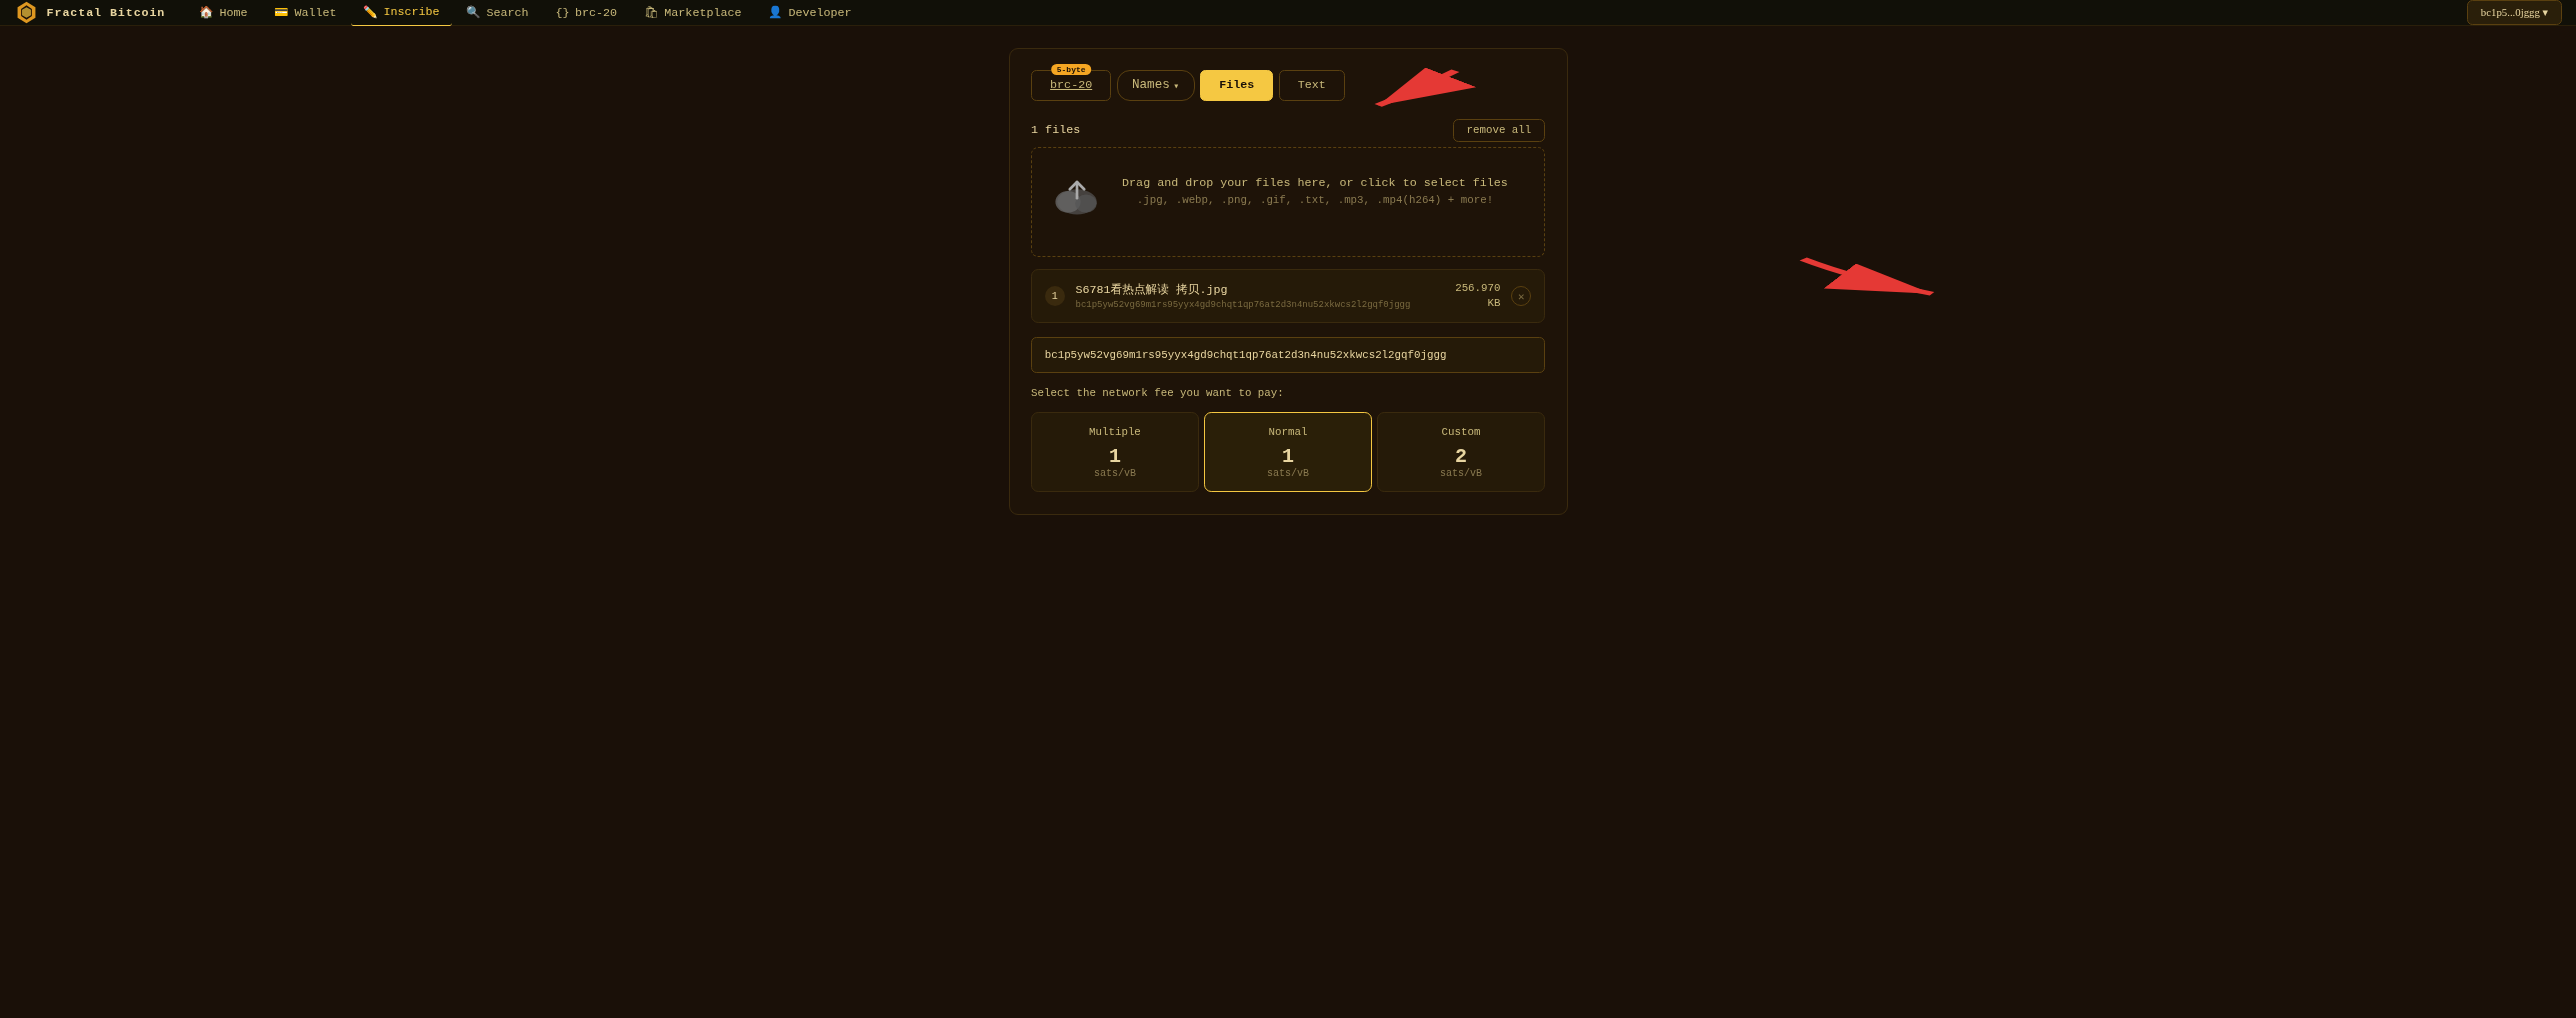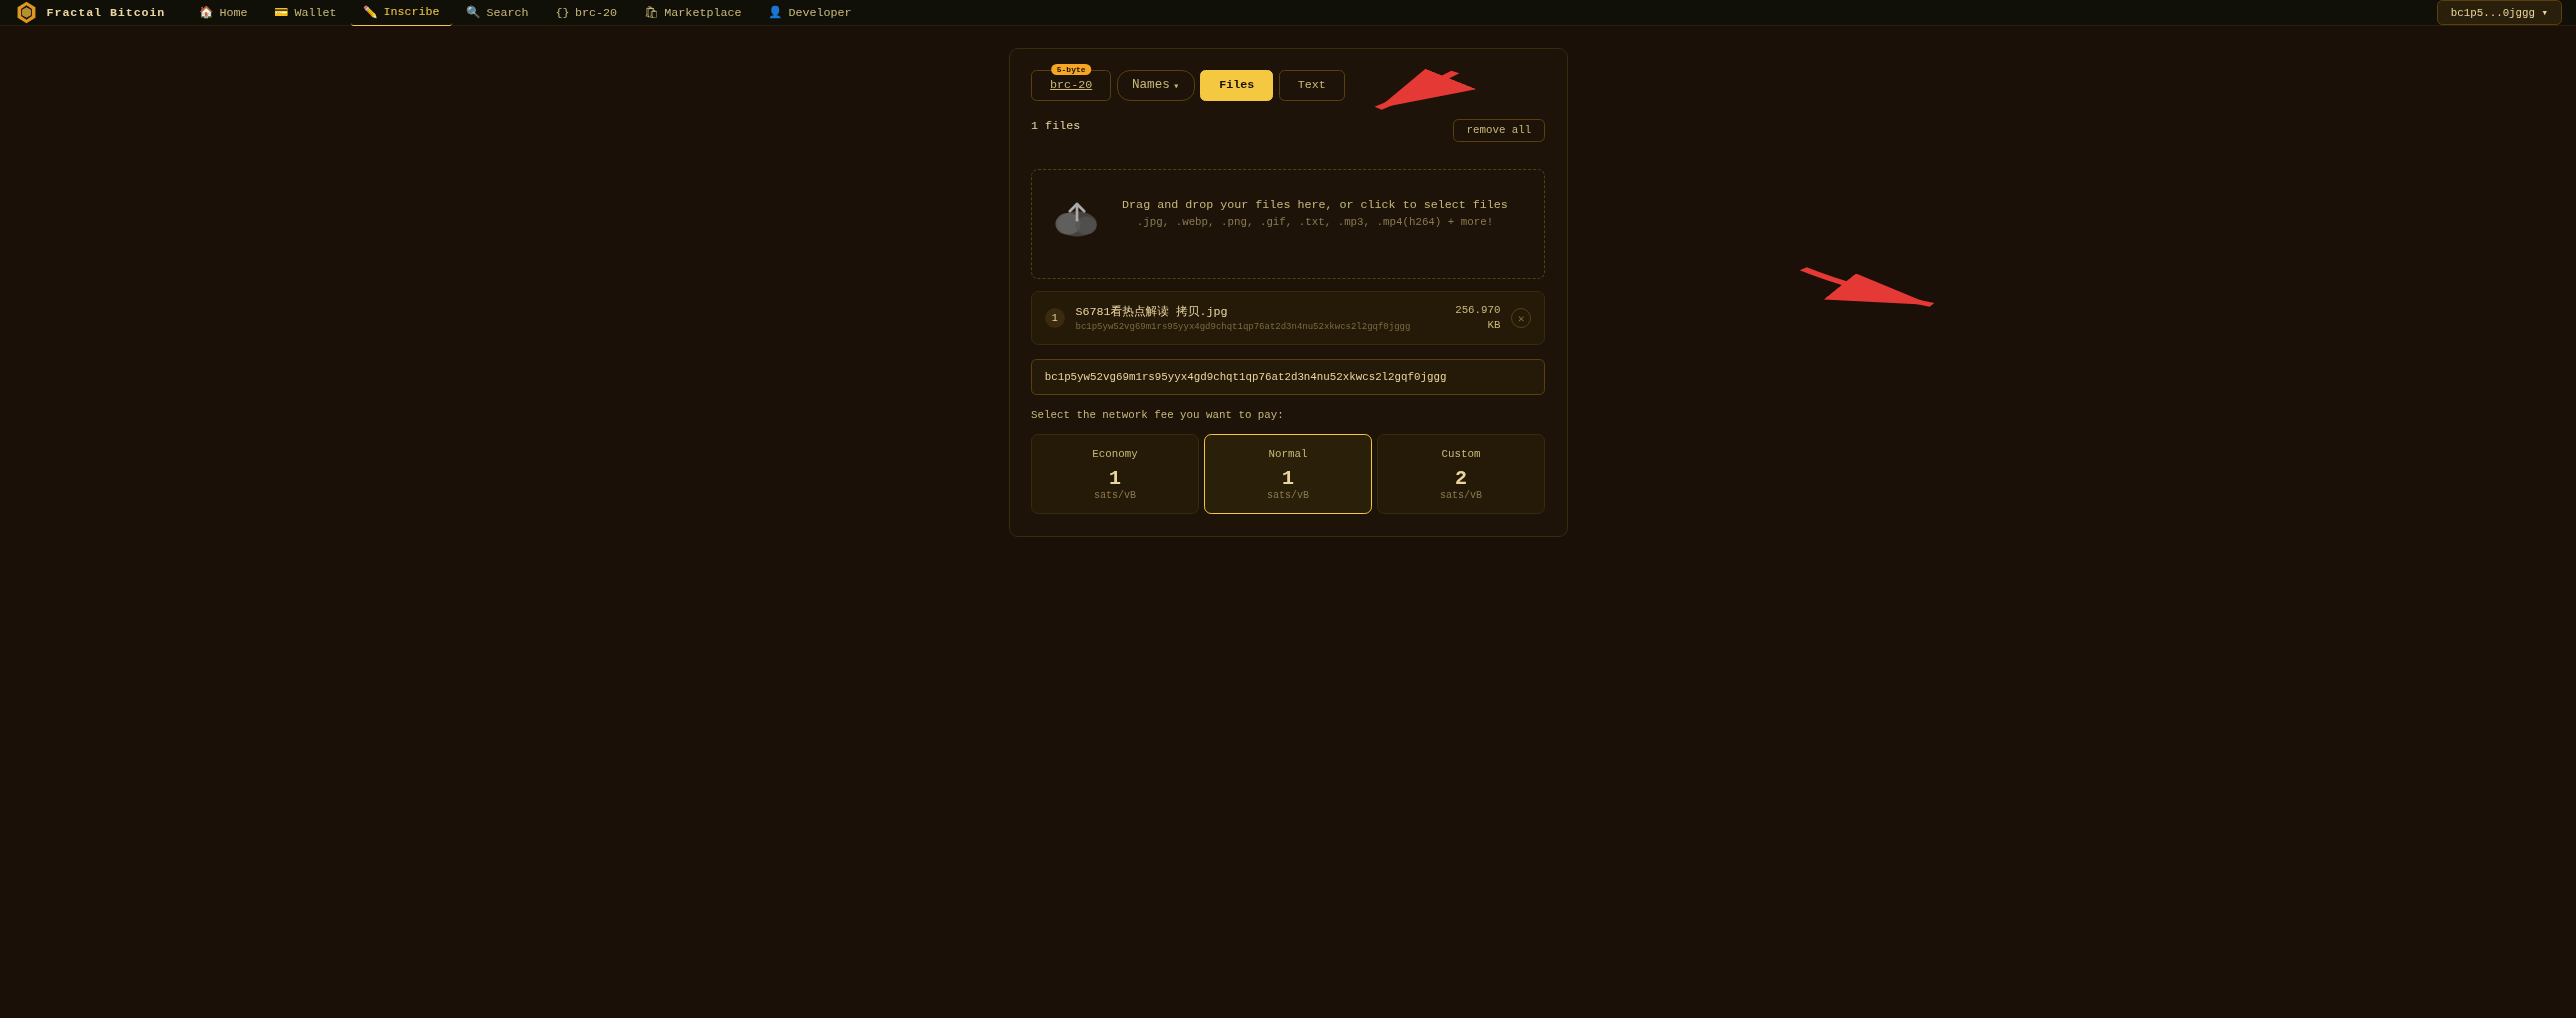--- a/index.html
+++ b/index.html
@@ -61,21 +61,21 @@
     }
     .wallet-btn {
       margin-left: auto;
       background: #2a1f0a;
       border: 0.9px solid #5a4010;
       color: #e8d5a0;
       padding: 5.4px 12.6px;
       border-radius: 5.4px;
       cursor: pointer;
       font-size: 10.8px;
-      font-family: Liberation Mono, monospace;
+      font-family: Liberation Serif, serif;
       display: flex;
       align-items: center;
       gap: 5.4px;
     }
 
     
     .main-content {
       display: flex;
       justify-content: center;
       padding: 21.6px 14.4px;
@@ -137,23 +137,23 @@
       border-radius: 13px;
       padding: 7.2px 14.4px;
       color: #c8b87a;
       cursor: pointer;
     }
     .chevron { font-size: 10px; }
 
     
     .files-header {
       display: flex;
-      align-items: flex-start;
+      align-items: center;
       justify-content: space-between;
-      margin-bottom: 27px;
+      margin-bottom: 5px;
     }
     .files-count {
       color: #e8d5a0;
       font-size: 11.7px;
     }
     .remove-all-btn {
       background: transparent;
       border: 0.9px solid #5a4010;
       color: #c8b87a;
       padding: 4.5px 12.6px;
@@ -442,21 +442,21 @@
 
       
 
       
       <input class="addr-input" type="text" value="bc1p5yw52vg69m1rs95yyx4gd9chqt1qp76at2d3n4nu52xkwcs2l2gqf0jggg" style="">
 
       
       <div class="fee-label">Select the network fee you want to pay:</div>
       <div class="fee-options">
         <div class="fee-option">
-          <div class="fee-name">Economy</div>
+          <div class="fee-name">Multiple</div>
           <div class="fee-rate">1</div>
           <div class="fee-unit">sats/vB</div>
         </div>
         <div class="fee-option active">
           <div class="fee-name">Normal</div>
           <div class="fee-rate">1</div>
           <div class="fee-unit">sats/vB</div>
         </div>
         <div class="fee-option">
           <div class="fee-name">Custom</div>

